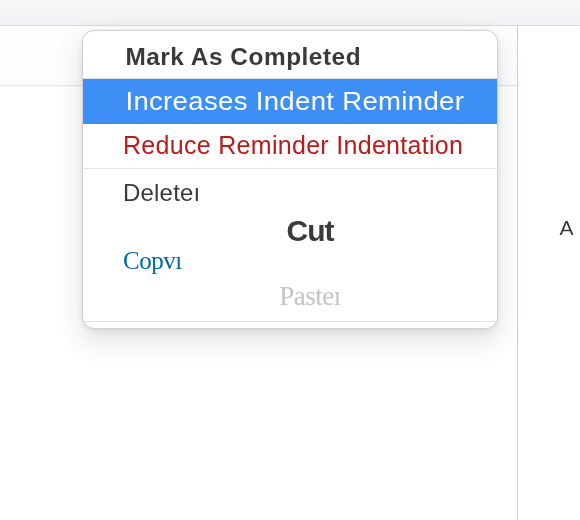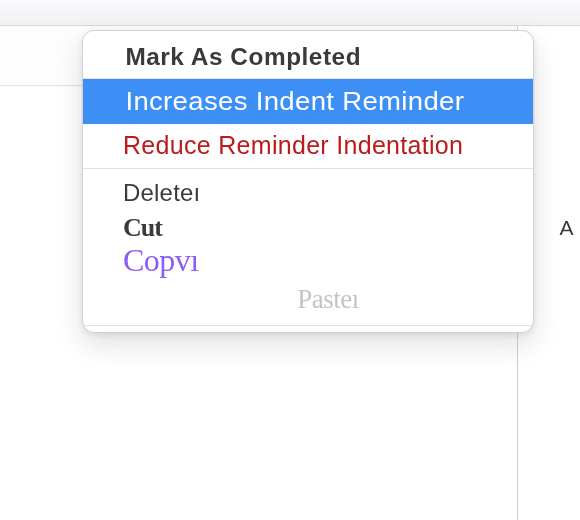--- a/index.html
+++ b/index.html
@@ -51,21 +51,21 @@
     font-size: 21px;
     color: #3a3a3c;
     font-weight: 400;
     letter-spacing: 0.5px;
   }
 
   .context-menu {
     position: absolute;
     left: 82px;
     top: 30px;
-    width: 452px;
+    width: 416px;
     background: #ffffff;
     border: 1px solid #d0d0d5;
     border-radius: 12px;
     box-shadow: 0 12px 28px rgba(0,0,0,0.12), 0 2px 6px rgba(0,0,0,0.08);
     padding: 6px 0;
     overflow: hidden;
   }
   .menu-item {
     display: block;
     width: 100%;
@@ -75,22 +75,22 @@
     line-height: 1.35;
     color: #3a3a3c;
     white-space: nowrap;
     overflow: hidden;
     letter-spacing: 0.3px;
   }
   .mi-complete   { font-size: 23px; font-weight: 700; transform: scaleX(1.06); transform-origin: left center; line-height: 1.6; letter-spacing: 0.5px; padding-top:2px; padding-bottom:2px; }
   .mi-increase   { font-size: 26px; transform: scaleX(1.06); transform-origin: left center; }
   .mi-reduce     { color: #b91c1c; font-size: 25px; }
   .mi-delete     { font-size: 24px; letter-spacing: 0.2px; padding-top:8px; }
-  .mi-cut        { font-family: Liberation Serif, serif; font-size: 26px; font-weight: 600; letter-spacing: -1px; line-height: 1.1; padding-top:0; padding-bottom:0; }
-  .mi-copy       { font-family: Georgia, "Times New Roman", serif; font-size: 32px; color: #8b5cf6; letter-spacing: -0.5px; line-height: 1.1; padding-top:0; padding-bottom:0;}
+  .mi-cut        { font-family: Liberation Sans, sans-serif; font-size: 30px; font-weight: 600; letter-spacing: -1px; line-height: 1.1; padding-top:0; padding-bottom:0;text-align:center; }
+  .mi-copy       { font-family: Georgia, "Times New Roman", serif; font-size: 25px; color: #0369a1; letter-spacing: -0.5px; line-height: 1.1; padding-top:0; padding-bottom:0;}
   .mi-paste      { font-family: Georgia, "Times New Roman", serif; font-size: 27px; color: #c4c4c8; letter-spacing: -0.5px; line-height: 1.25; padding-bottom:8px;text-align:center;}
   .mi-deadline   { font-size: 24px; padding-top:10px; padding-bottom:10px; }
 
   .menu-item.highlight {
     background: #3d8ff5;
     color: #ffffff;
   }
 
   .menu-sep {
     height: 1px;

